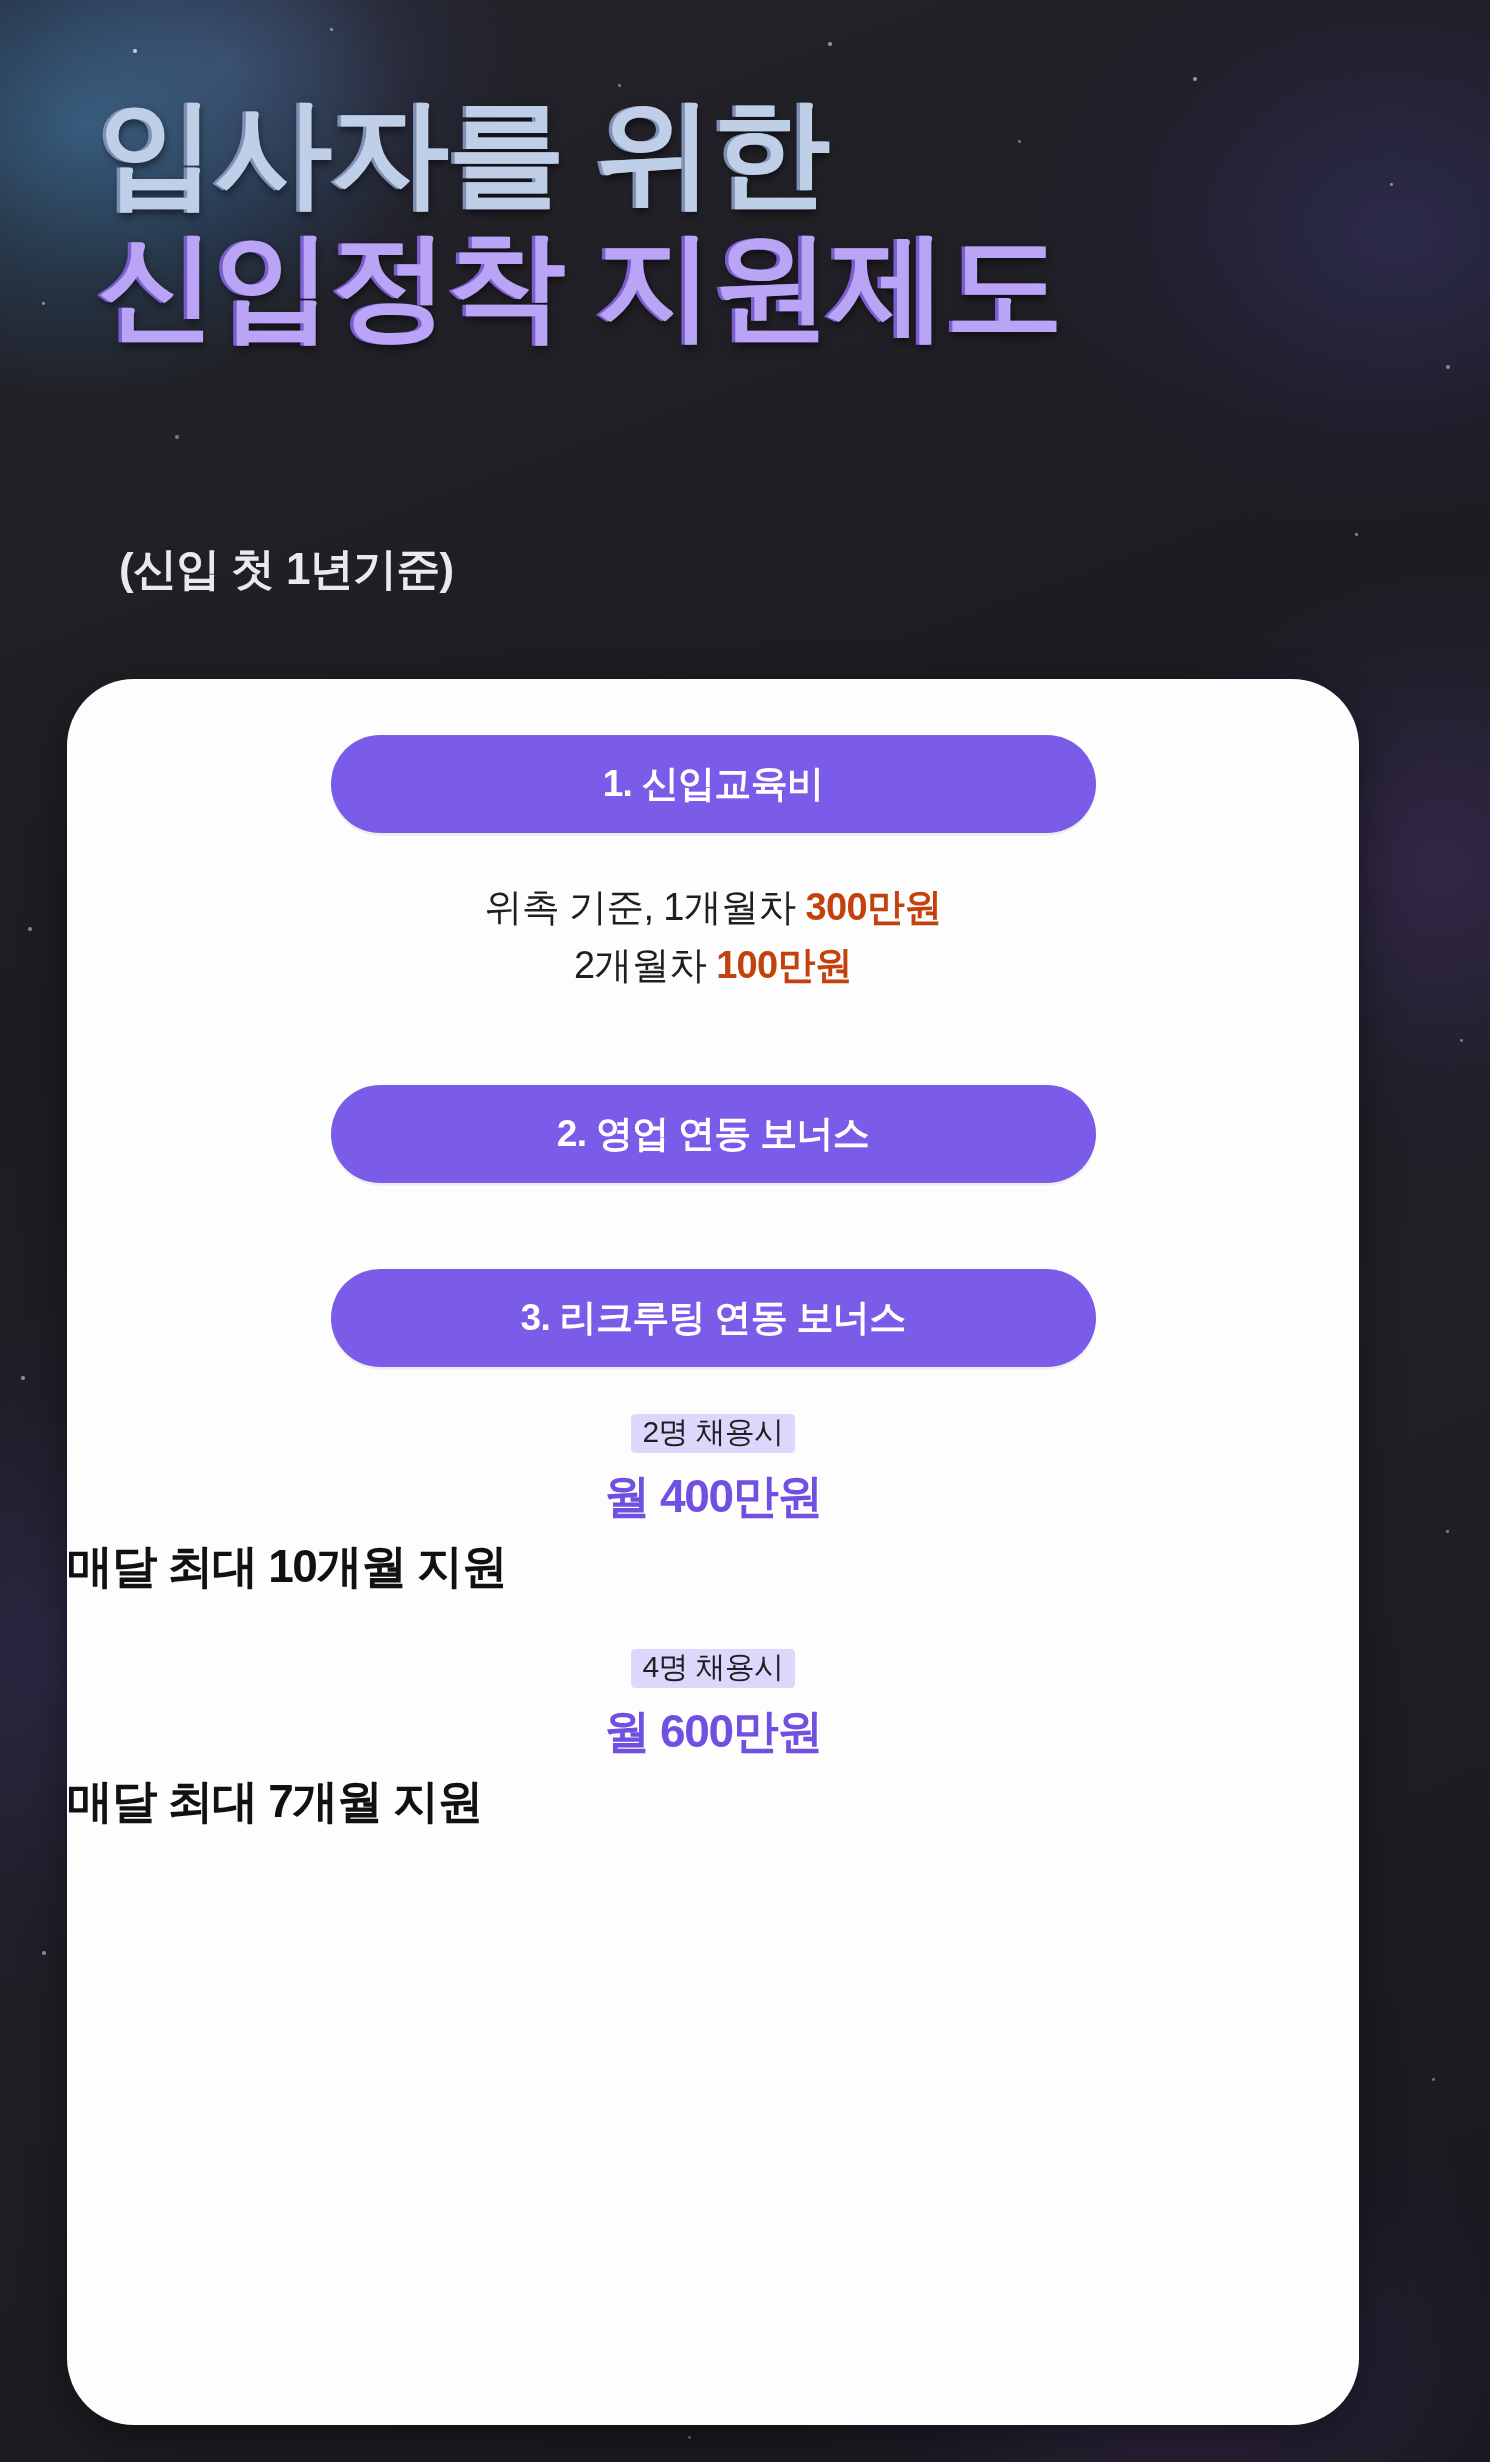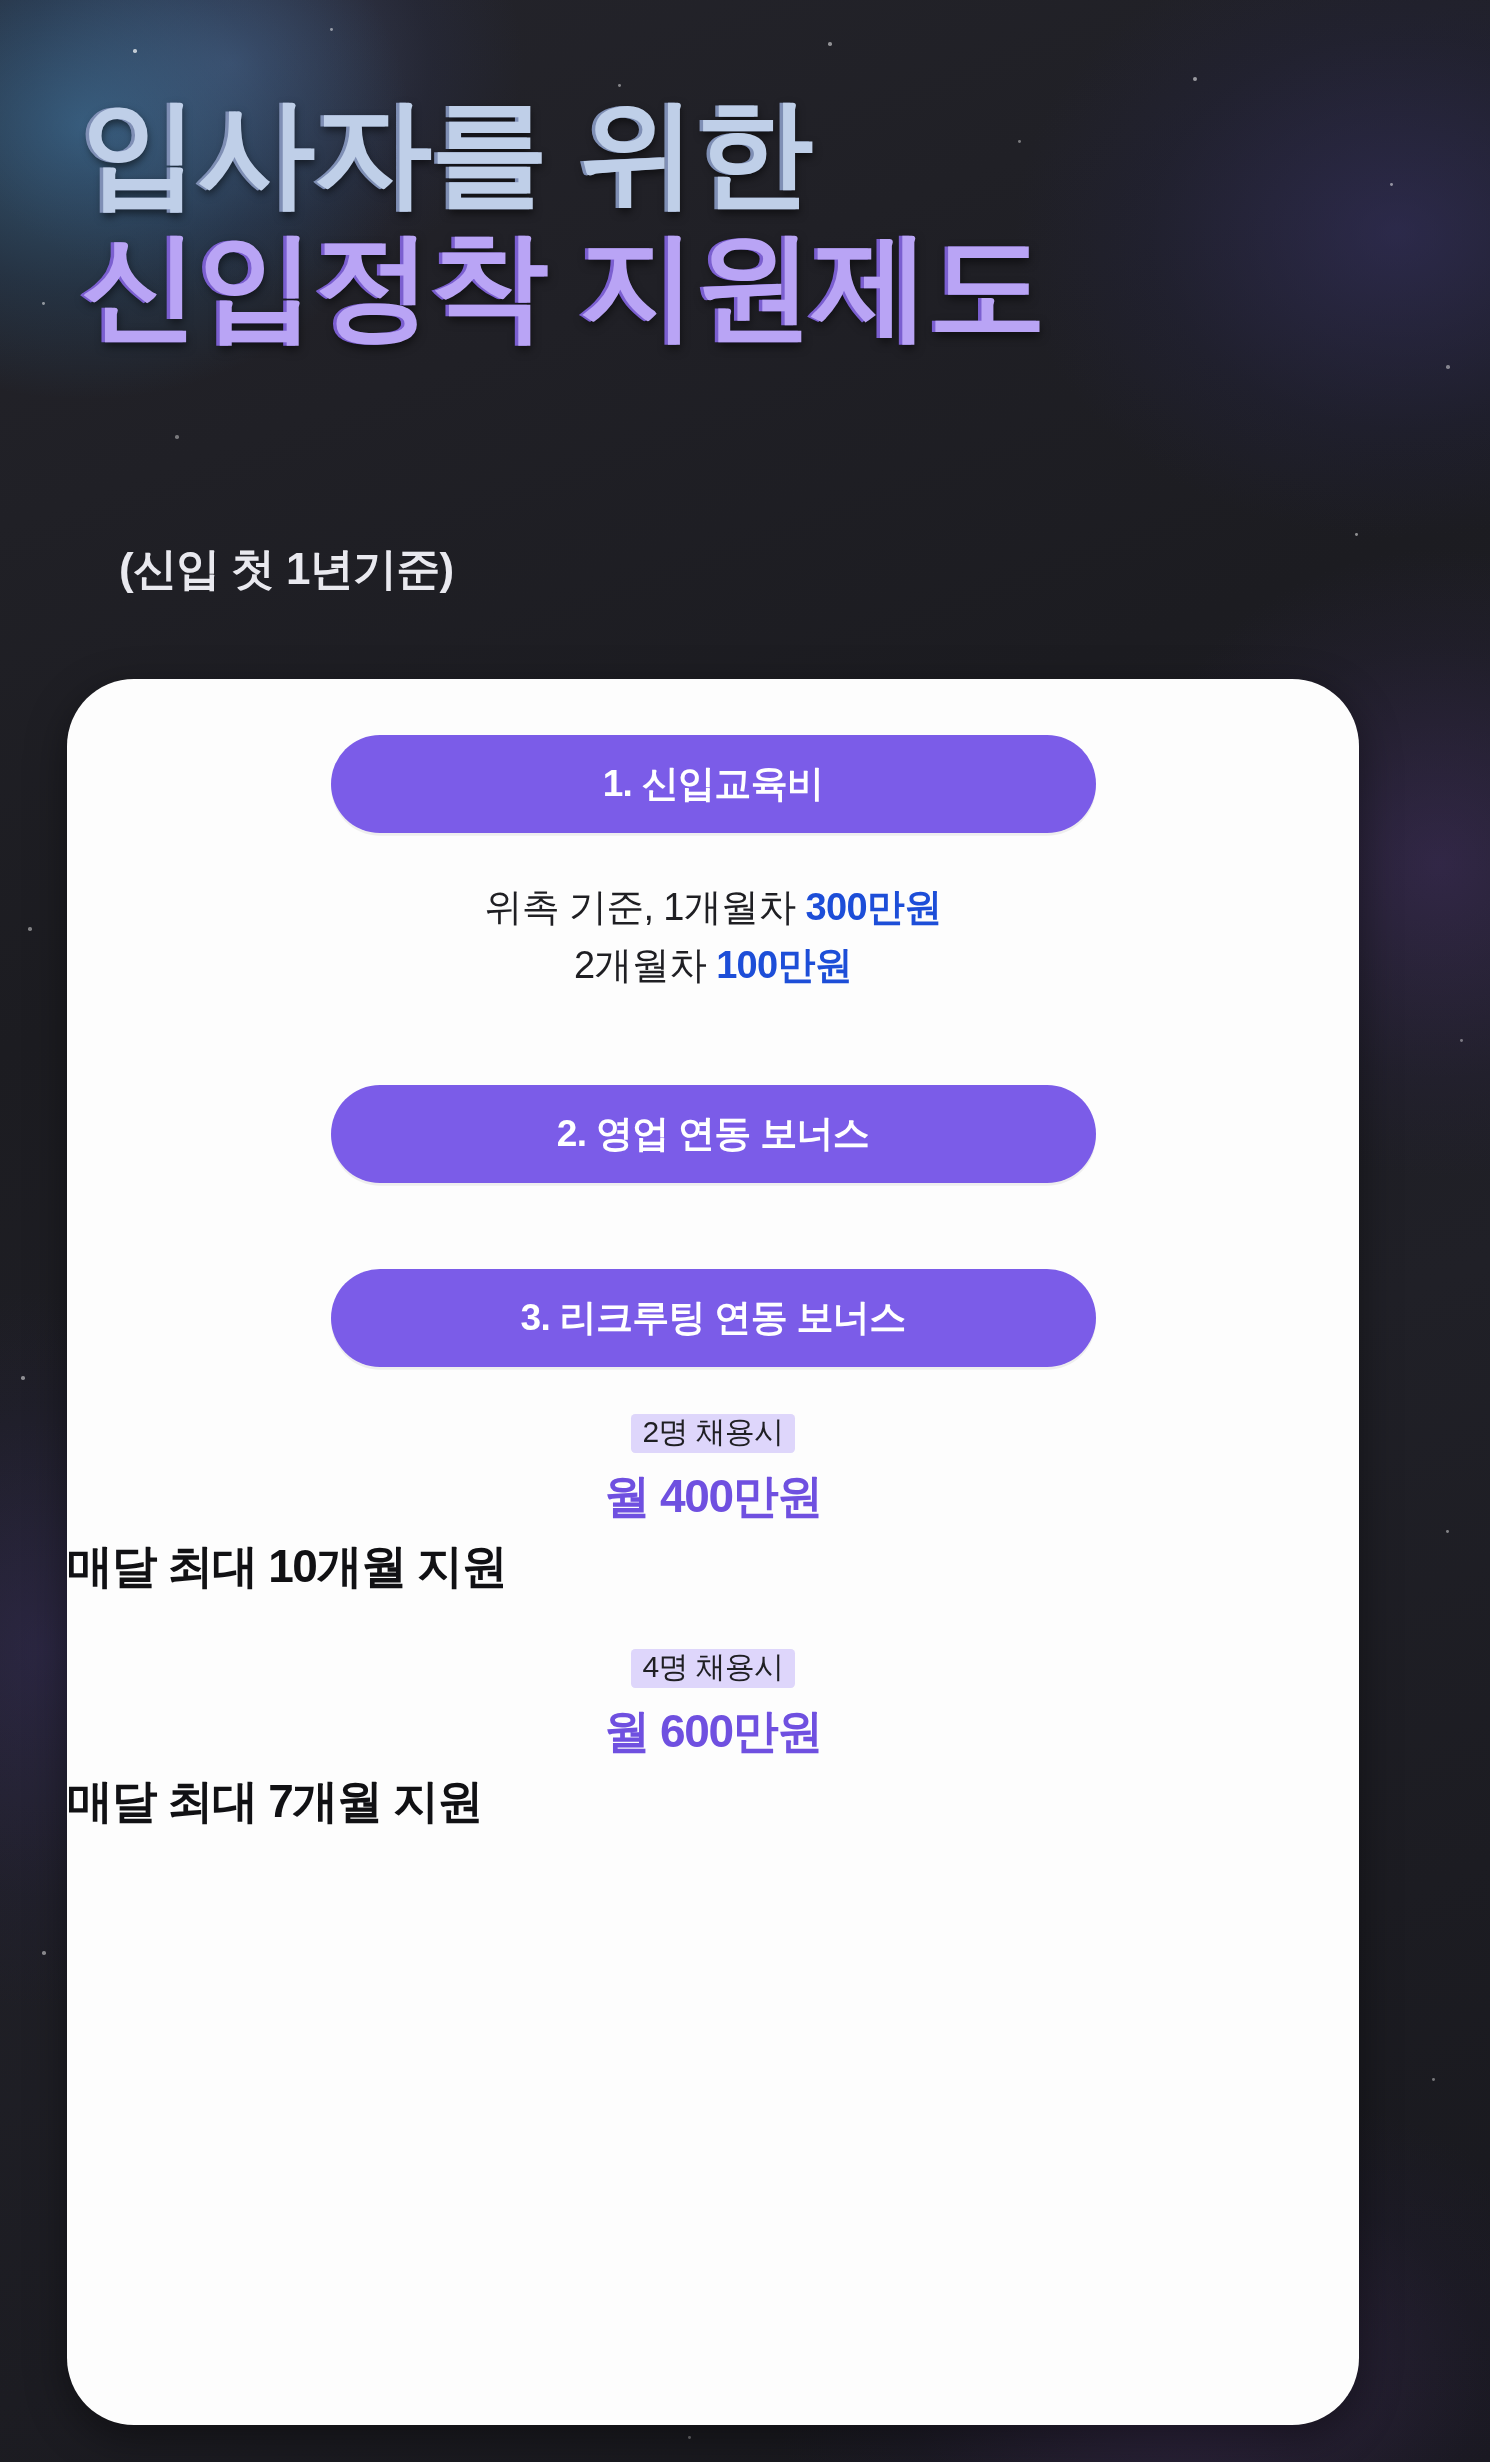--- a/index.html
+++ b/index.html
@@ -36,21 +36,21 @@
   .star {
     position: absolute;
     background: #ffffff;
     border-radius: 50%;
     opacity: 0.55;
   }
 
   
   .headline {
     position: absolute;
-    left: 81px;
+    left: 98px;
     top: 84px;
     width: 1306px;
   }
   .headline .line {
     font-size: 118px;
     line-height: 1.16;
     font-weight: 700;
     letter-spacing: -1.4px;
     white-space: nowrap;
   }
@@ -112,21 +112,21 @@
 
   .body-text {
     text-align: center;
     color: #1f1f23;
     font-size: 38px;
     line-height: 1.52;
     font-weight: 500;
     letter-spacing: -0.7px;
   }
   .accent {
-    color: #1d4ed8;
+    color: #c2410c;
     font-weight: 700;
   }
   .hl {
     background: #ded6fb;
     padding: 1.4px 11.2px 4.2px 11.2px;
     border-radius: 4.2px;
     font-weight: 500;
     color: #1f1f23;
   }
 

